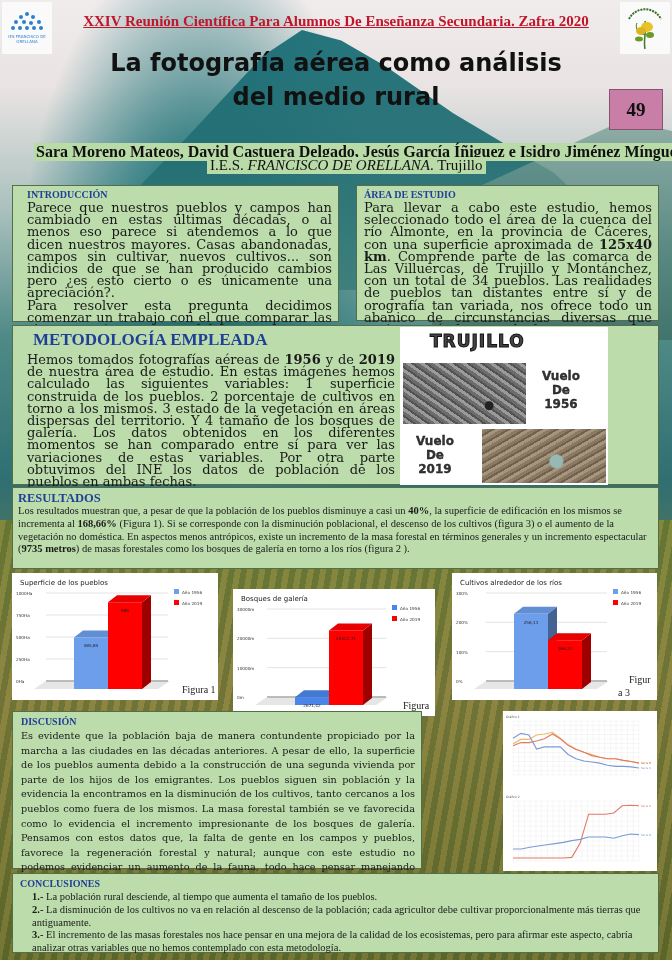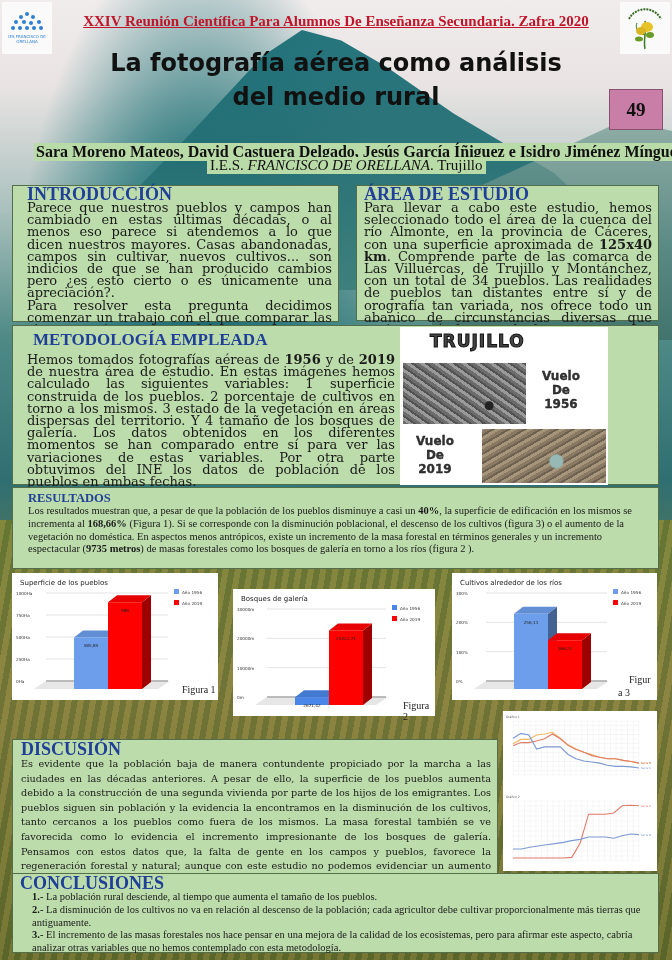--- a/index.html
+++ b/index.html
@@ -64,21 +64,21 @@
   .school {
     position: absolute; left: 207px; top: 157px; padding: 0 3px;
     background: #b9dba8; font-family: "Liberation Serif", serif; font-size: 15px; color: #111; white-space: nowrap;
   }
   .school i { font-style: italic; }
   .box {
     position: absolute; background: #bcdcab; border: 1px solid #556e4a;
     font-family: "DejaVu Serif", serif; color: #1a1a1a;
   }
   .box h2 {
-    font-family: "Liberation Serif", serif; font-weight: bold; color: #1f3f98; font-size: 18px; line-height: 15px;
+    font-family: "Liberation Serif", serif; font-weight: bold; color: #1f3f98; font-size: 10px; line-height: 15px;
   }
   .box p { font-size: 13px; line-height: 12.2px; text-align: justify; }
   .box p b { font-weight: bold; }
   #intro { left: 12px; top: 185px; width: 327px; height: 137px; padding: 1px 6px 0 14px; }
   #area { left: 356px; top: 185px; width: 303px; height: 136px; padding: 1px 6px 0 7px; }
   #metodo { left: 12px; top: 325px; width: 647px; height: 160px; }
   #metodo .inner { position: absolute; left: 14px; top: 6px; width: 368px; }
   #metodo h2 { padding-left: 6px; margin-bottom: 7px; font-size: 17px; }
   .photo-panel {
     position: absolute; left: 400px; top: 327px; width: 208px; height: 158px; background: #fff;
@@ -96,31 +96,31 @@
   .photo-panel .ph2 {
     position: absolute; left: 82px; top: 102px; width: 124px; height: 54px;
     background:
       radial-gradient(circle at 60% 60%, #97b9b6 0 6px, transparent 8px),
       repeating-linear-gradient(-30deg, #8b7a63 0 3px, #a6957a 3px 6px, #6e6150 6px 8px);
   }
   .photo-panel .v {
     position: absolute; font-family: "DejaVu Sans", sans-serif; font-weight: bold; font-size: 12px;
     line-height: 14px; color: #333; text-align: center; -webkit-text-stroke: 0.3px #111;
   }
-  #resultados { left: 12px; top: 487px; width: 647px; height: 82px; padding: 3px 6px 0 15px; }
+  #resultados { left: 12px; top: 487px; width: 647px; height: 82px; padding: 3px 6px 0 5px; }
   #resultados h2 { font-size: 12.5px; line-height: 14px; }
   #resultados p { font-family: "Liberation Serif", serif; font-size: 10.5px; line-height: 12.8px; text-align: left; }
   .chart-card { position: absolute; background: #fff; }
   .chart-card svg { position: absolute; left: 0; top: 0; }
   .chart-card .ctitle { position: absolute; left: 8px; top: 6px; font-family: "DejaVu Sans", sans-serif; font-size: 7px; color: #222; }
   .chart-card .figlabel { position: absolute; font-family: "Liberation Serif", serif; font-size: 10px; color: #222; }
   #chart1 { left: 12px; top: 573px; width: 206px; height: 127px; }
   #chart2 { left: 233px; top: 589px; width: 202px; height: 127px; }
   #chart3 { left: 452px; top: 573px; width: 205px; height: 127px; }
-  #discusion { left: 12px; top: 711px; width: 486px; height: 158px; padding: 2px 6px 0 8px; margin-top: 28px; }
+  #discusion { left: 12px; top: 711px; width: 410px; height: 158px; padding: 2px 6px 0 8px; }
   #discusion p { font-size: 9.7px; line-height: 14.6px; }
   .line-panel { position: absolute; left: 503px; top: 711px; width: 154px; height: 160px; background: #fff; }
   #conclusiones { left: 12px; top: 873px; width: 647px; height: 80px; padding: 2px 6px 0 7px; }
   #conclusiones p { font-family: "Liberation Serif", serif; font-size: 10.5px; line-height: 12.8px; text-align: left; padding-left: 12px; }
   #conclusiones b { font-weight: bold; }
 </style>
 </head>
 <body>
 
 <div class="mountain"></div>

